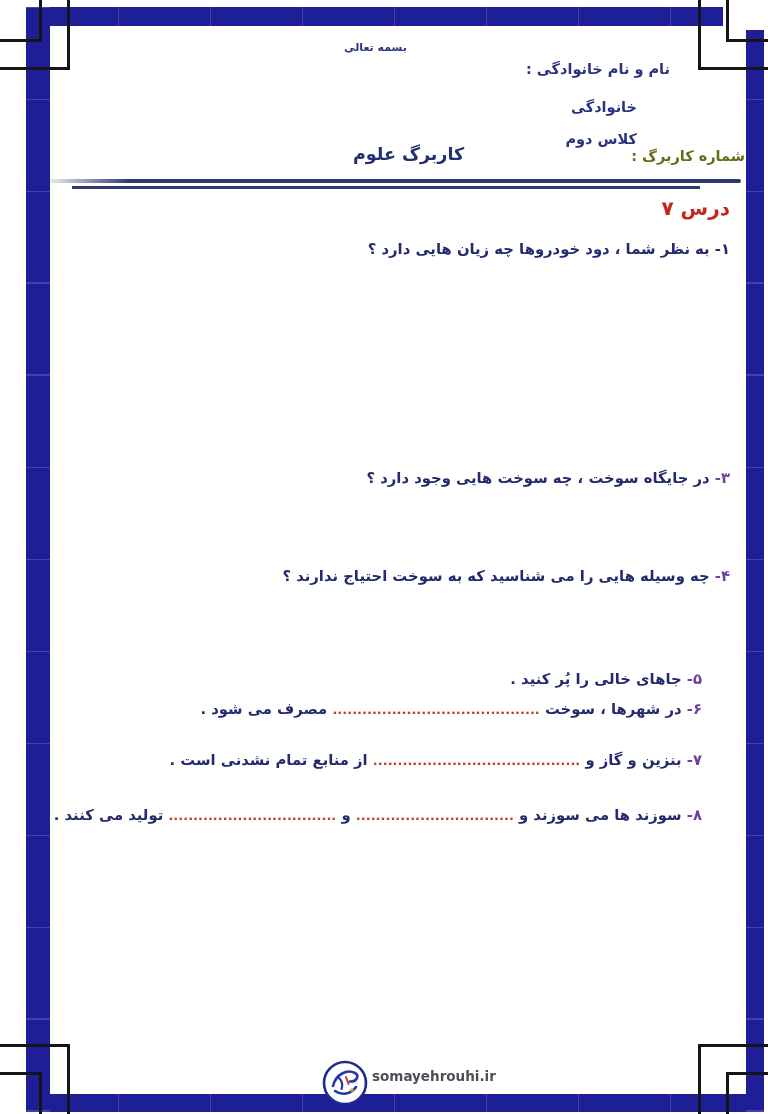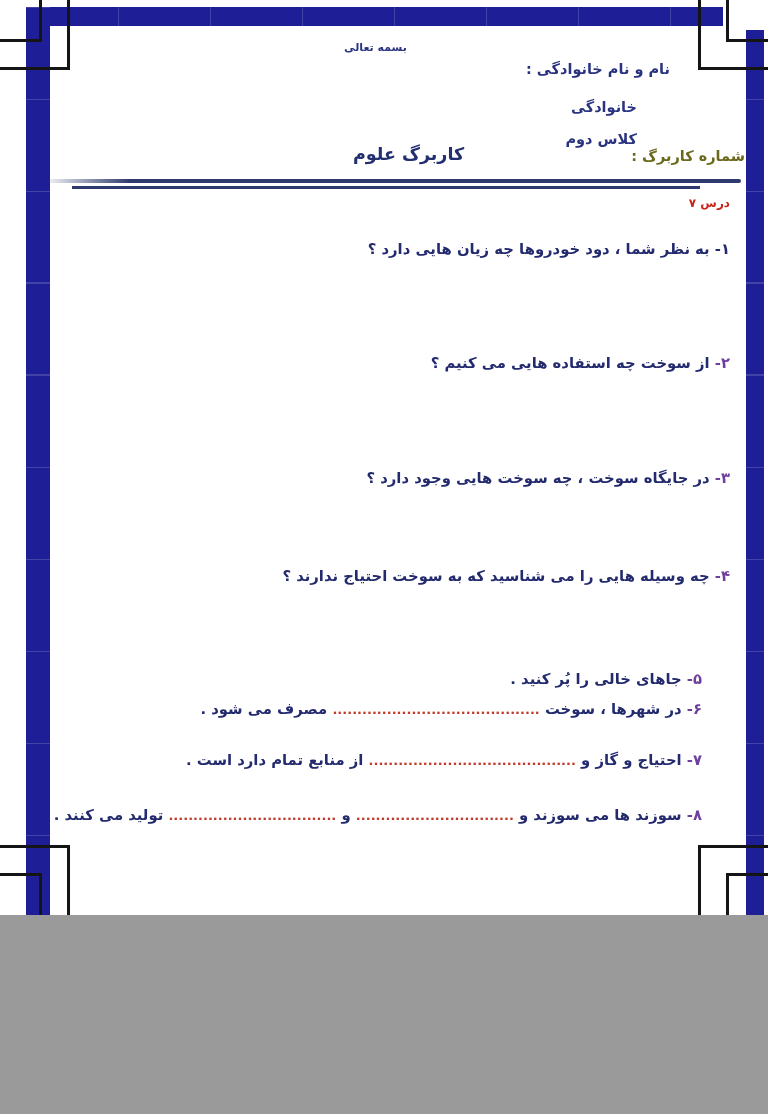--- a/index.html
+++ b/index.html
@@ -1,17 +1,17 @@
 <!DOCTYPE html>
 <html lang="fa"><head>
 <meta charset="utf-8">
 <style>
   html,body{margin:0;padding:0;background:#9a9a9a;}
   .page{
-    position:relative;width:768px;height:915px;background:#ffffff;
+    position:relative;width:768px;height:1114px;background:#ffffff;
     overflow:hidden;font-family:"DejaVu Sans",sans-serif;
   }
   
   .band{position:absolute;background:#1e1e96;
     background-image:repeating-linear-gradient(90deg, rgba(255,255,255,.16) 0 1.5px, transparent 1.5px 92px);}
   .band-vert{background-image:repeating-linear-gradient(0deg, rgba(255,255,255,.16) 0 1.5px, transparent 1.5px 92px);}
   .band-top{left:26px;top:7px;width:697px;height:19px;}
   .band-bottom{left:26px;top:1094px;width:738px;height:18px;}
   .band-left{left:26px;top:7px;width:24px;height:1105px;}
   .band-right{left:746px;top:30px;width:18px;height:1082px;}
@@ -27,21 +27,21 @@
   .name-label{right:98px;top:61px;font-size:14.5px;color:#2a3380;}
   .teacher-label{right:131px;top:99px;font-size:14.5px;color:#2a3380;}
   .class-label{right:131px;top:131px;font-size:14.5px;color:#2a3380;}
   .ws-number{right:23px;top:148px;font-size:14.5px;color:#6b691c;}
   .ws-title{left:353px;top:144px;font-size:17.5px;color:#223070;}
   .rule-a{position:absolute;left:46px;top:179px;width:695px;height:4px;border-radius:2px;
     background:linear-gradient(to right, rgba(46,58,110,.05), #2e3a6e 12%, #2e3a6e);}
   .rule-b{position:absolute;left:72px;top:186px;width:628px;height:3px;background:#2e3a6e;}
   
   .content{position:absolute;inset:0;}
-  .lesson-title{position:absolute;top:196px;right:38px;font-size:12px;font-weight:bold;color:#c9231a;direction:rtl;white-space:nowrap;}
+  .lesson-title{position:absolute;top:196px;right:38px;font-size:20px;font-weight:bold;color:#c9231a;direction:rtl;white-space:nowrap;}
   .question{position:absolute;direction:rtl;white-space:nowrap;font-weight:bold;font-size:14.8px;color:#232a6e;}
   .qnum{color:#6f3f9e;}
   .q1 .qnum{color:#232a6e;}
   .qtext{color:#232a6e;}
   .qdots{color:#c3392a;font-size:13px;letter-spacing:.5px;}
   .q1{top:240px;right:38px;}
   .q2{top:354px;right:38px;}
   .q3{top:469px;right:38px;}
   .q4{top:567px;right:38px;}
   .q5{top:670px;right:66px;}
@@ -84,26 +84,25 @@
   <div class="hdr-txt teacher-label">خانوادگی</div>
   <div class="hdr-txt class-label">کلاس دوم</div>
   <div class="hdr-txt ws-number">شماره کاربرگ :</div>
   <div class="hdr-txt ws-title">کاربرگ علوم</div>
   <div class="rule-a"></div>
   <div class="rule-b"></div>
 
   <div class="content">
     <div class="lesson-title">درس ۷</div>
   <div class="question q1"><span class="qnum">۱-</span><span class="qtext"> به نظر شما ، دود خودروها چه زیان هایی دارد ؟</span></div>
-      <div class="question q2"><span class="qnum">۲-</span><span class="qtext"> از سوخت چه استفاده هایی می کنیم ؟</span></div>
       <div class="question q3"><span class="qnum">۳-</span><span class="qtext"> در جایگاه سوخت ، چه سوخت هایی وجود دارد ؟</span></div>
       <div class="question q4"><span class="qnum">۴-</span><span class="qtext"> چه وسیله هایی را می شناسید که به سوخت احتیاج ندارند ؟</span></div>
       <div class="question q5"><span class="qnum">۵-</span><span class="qtext"> جاهای خالی را پُر کنید .</span></div>
       <div class="question q6"><span class="qnum">۶-</span><span class="qtext"> در شهرها ، سوخت </span><span class="qdots">..........................................</span><span class="qtext"> مصرف می شود .</span></div>
-      <div class="question q7"><span class="qnum">۷-</span><span class="qtext"> احتیاج و گاز و </span><span class="qdots">..........................................</span><span class="qtext"> از منابع تمام دارد است .</span></div>
+      <div class="question q7"><span class="qnum">۷-</span><span class="qtext"> بنزین و گاز و </span><span class="qdots">..........................................</span><span class="qtext"> از منابع تمام نشدنی است .</span></div>
       <div class="question q8"><span class="qnum">۸-</span><span class="qtext"> سوزند ها می سوزند و </span><span class="qdots">................................</span><span class="qtext"> و </span><span class="qdots">..................................</span><span class="qtext"> تولید می کنند .</span></div>
     </div>
 
   <svg class="logo" viewBox="0 0 46 46" aria-hidden="true">
     <circle cx="23" cy="23" r="21" fill="#ffffff" stroke="#1e2a8e" stroke-width="2.6"></circle>
     <path d="M11 26 C14 14, 25 9, 33 13 C37.5 15.5, 35 22, 28 21.5" fill="none" stroke="#2438a8" stroke-width="2.6" stroke-linecap="round"></path>
     <path d="M13 31 C19 35.5, 29 34.5, 34 27" fill="none" stroke="#2438a8" stroke-width="2.6" stroke-linecap="round"></path>
     <path d="M17 18 C20 21, 21 25, 19.5 29" fill="none" stroke="#2438a8" stroke-width="2.2" stroke-linecap="round"></path>
     <path d="M24 17 l2.5 7" stroke="#c43b2a" stroke-width="2" stroke-linecap="round"></path>
     <circle cx="30" cy="30" r="1.8" fill="#e0a21a"></circle>

